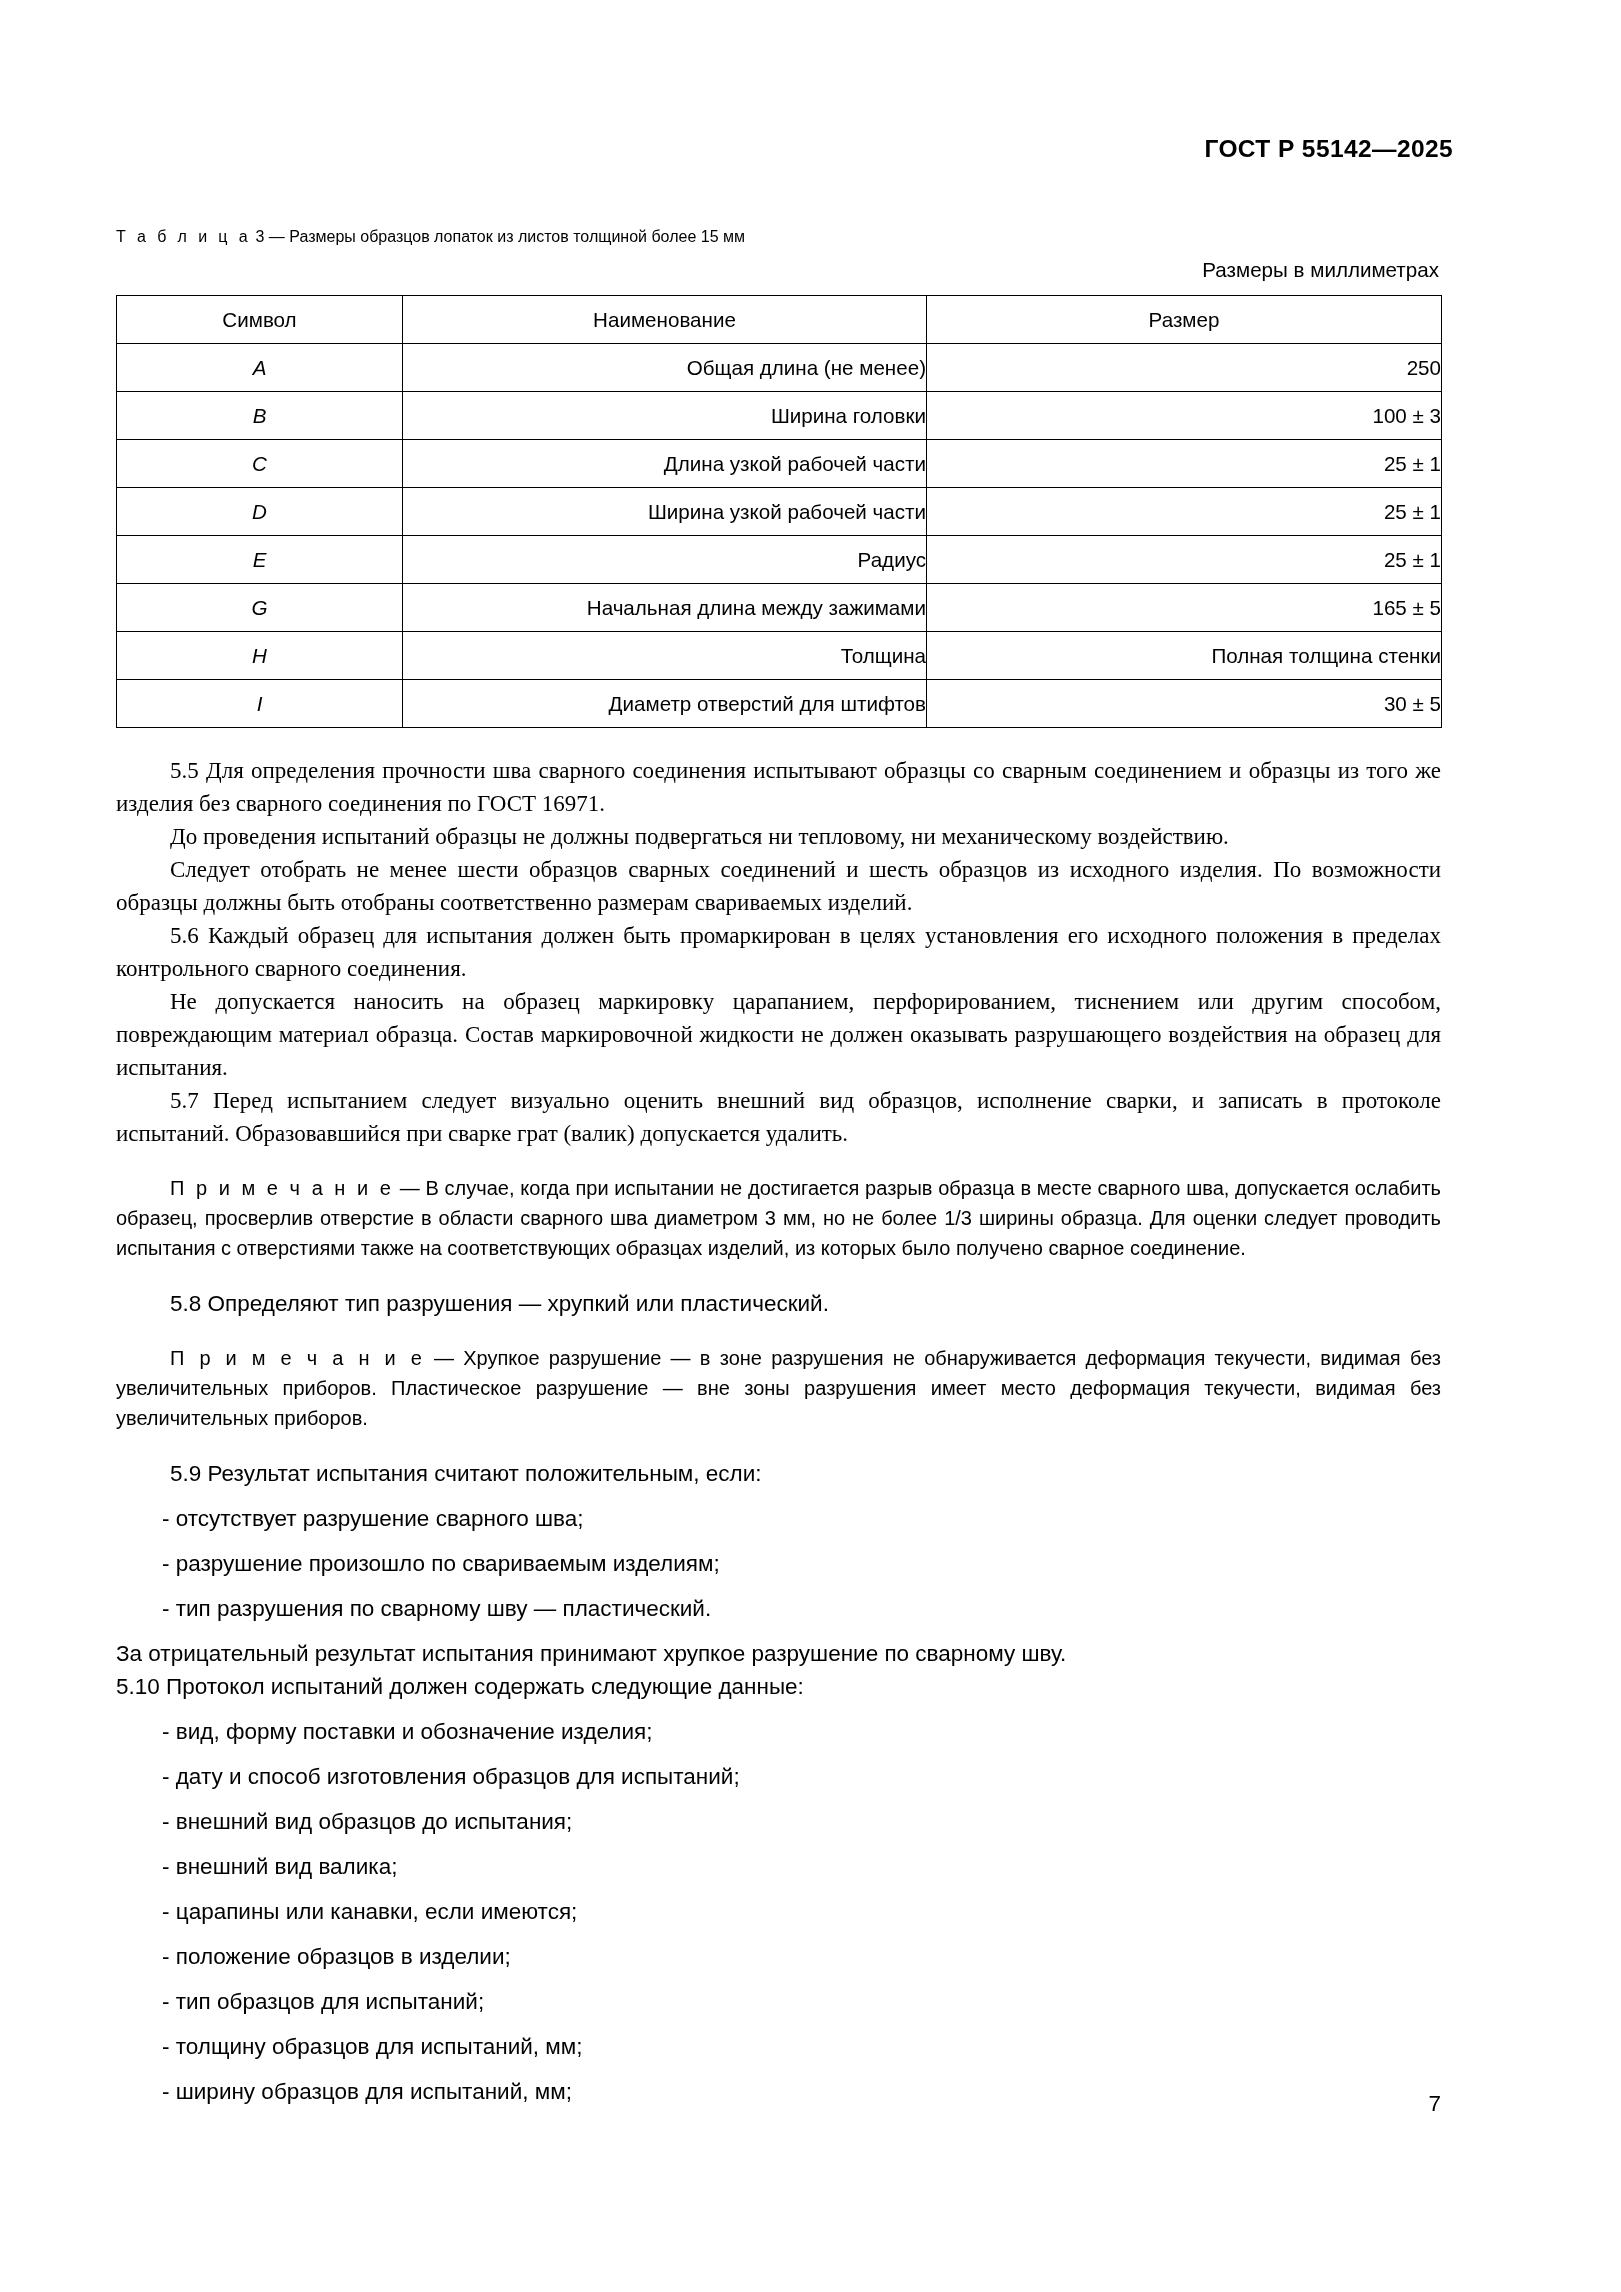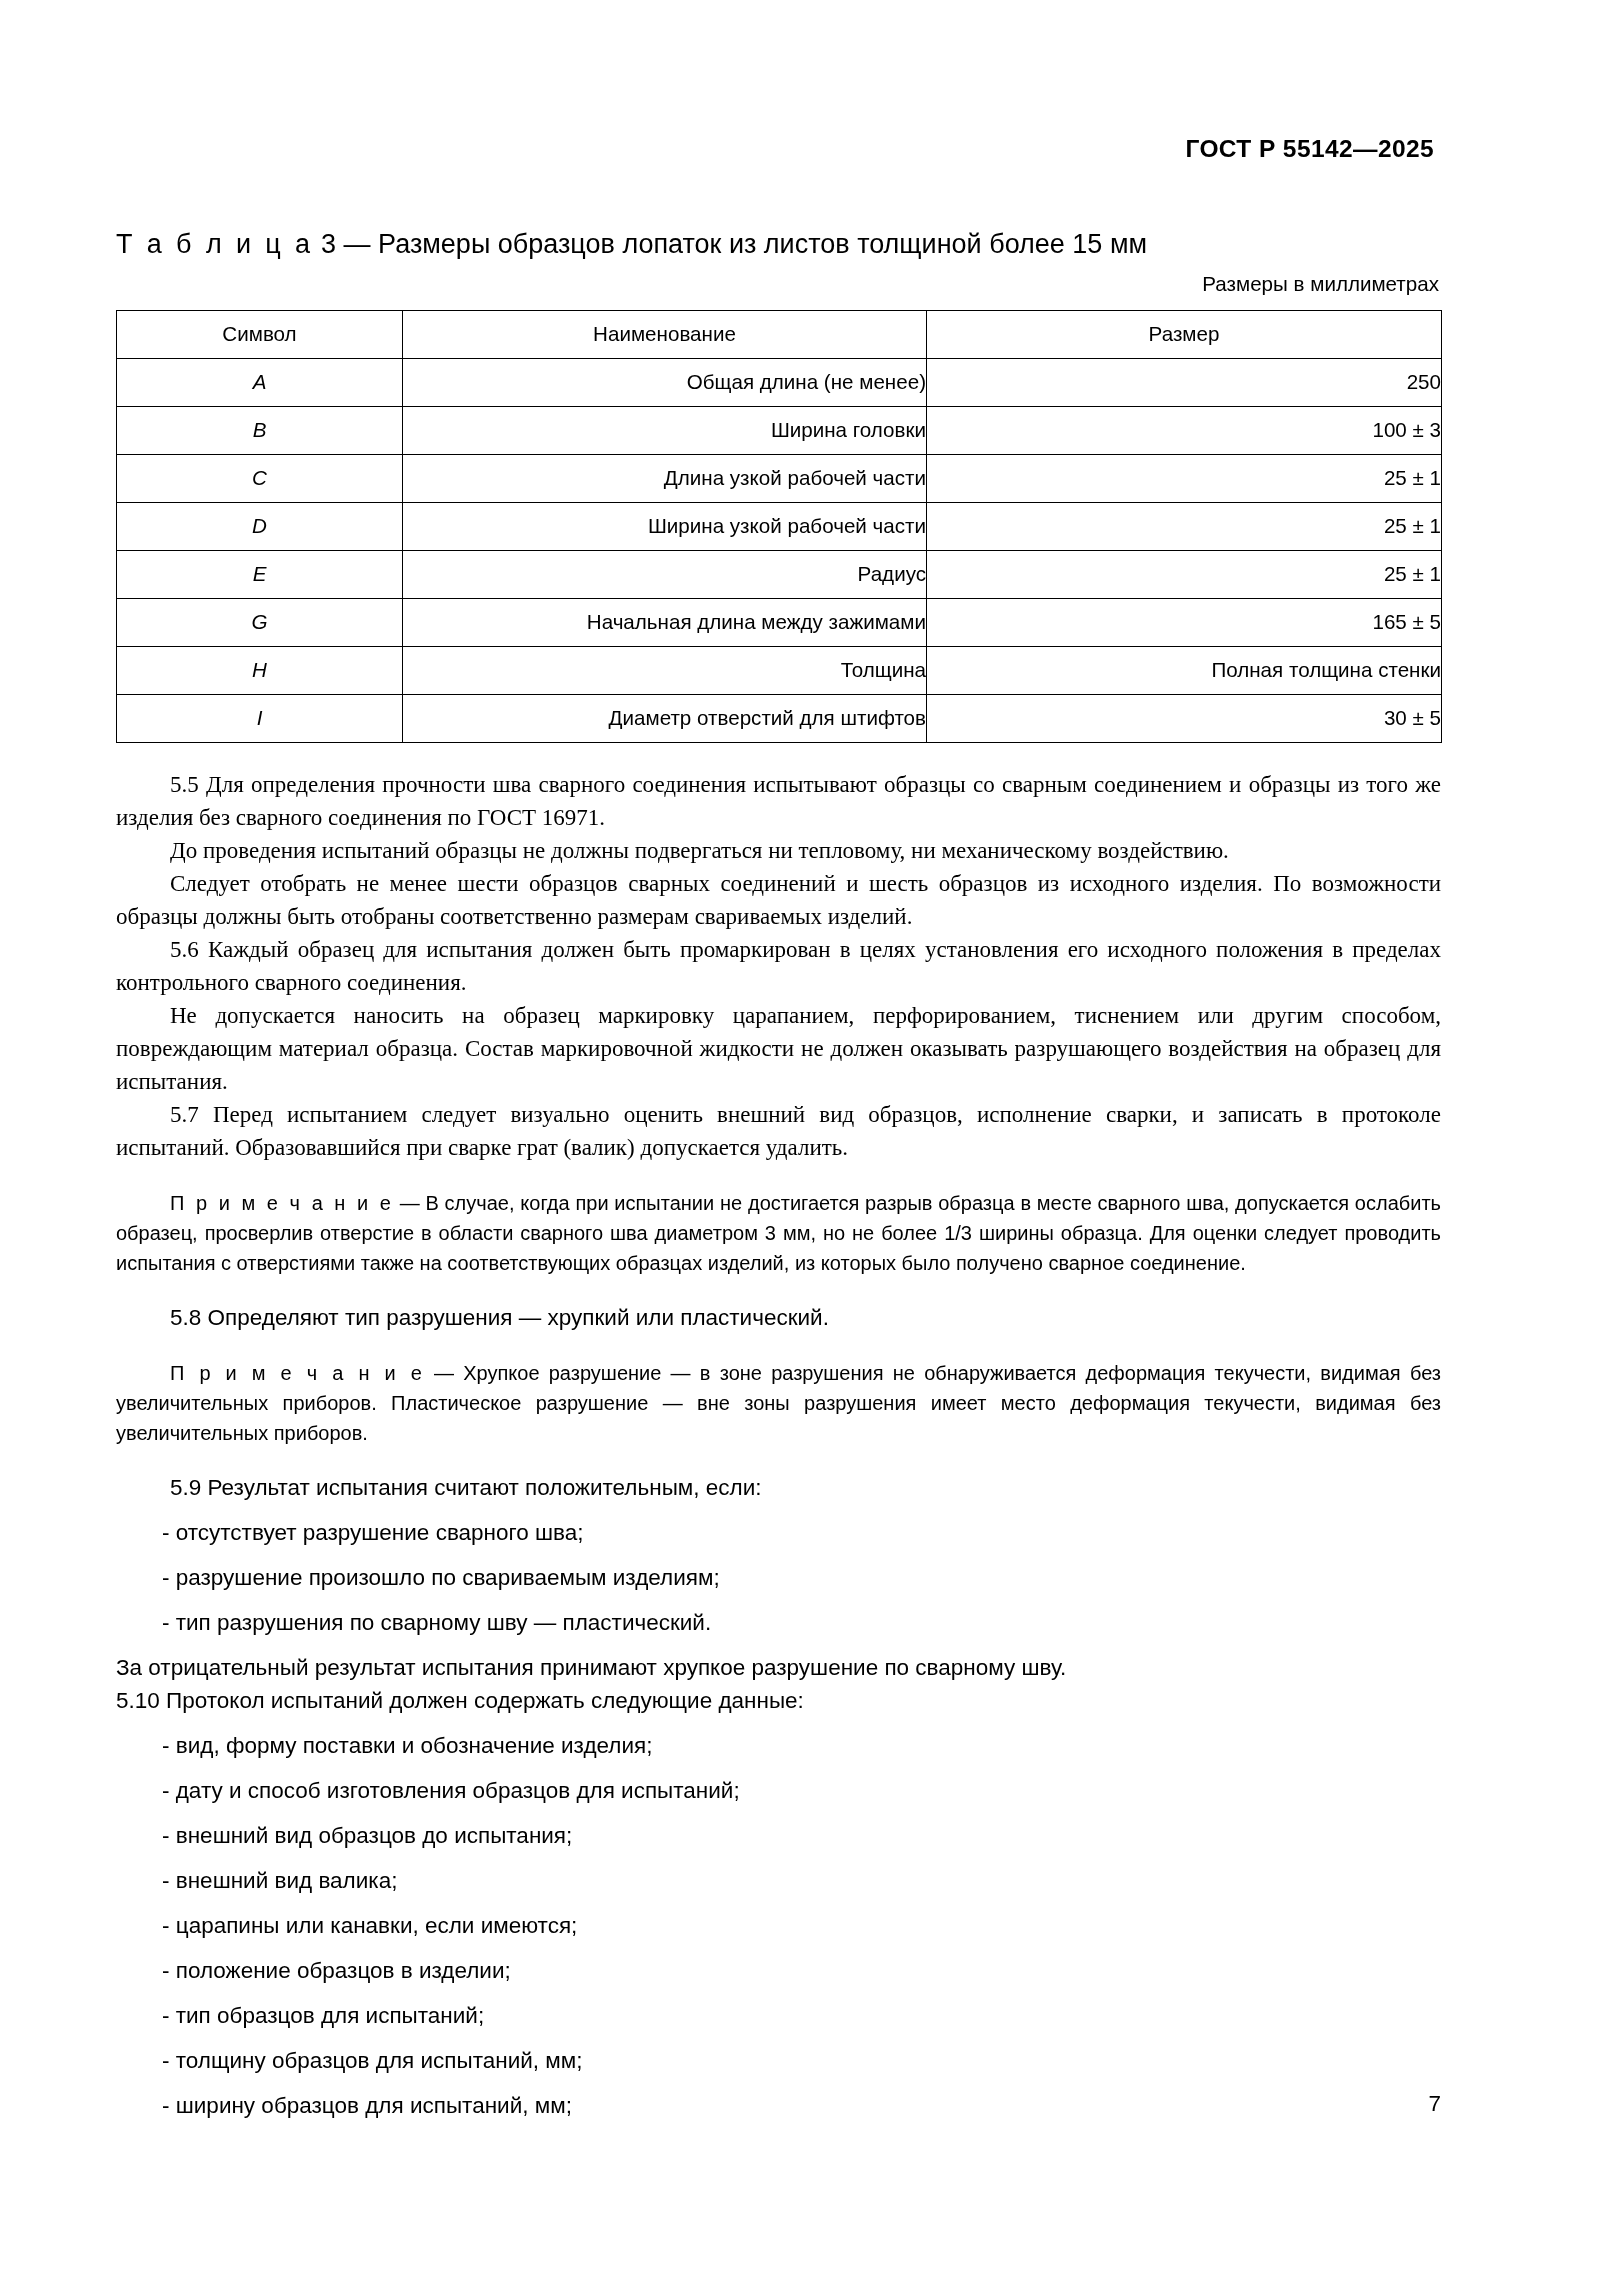--- a/index.html
+++ b/index.html
@@ -15,37 +15,37 @@
     font-family: "Liberation Sans", "DejaVu Sans", sans-serif;
     color: #000000;
     overflow: hidden;
     box-sizing: border-box;
   }
 
   
   .doc-header {
     position: absolute;
     top: 135px;
-    right: 187px;
+    right: 168px;
     font-size: 24.5px;
     font-weight: bold;
     letter-spacing: 0.4px;
     white-space: nowrap;
   }
 
   
   .content {
     position: absolute;
     left: 116px;
     top: 227px;
     width: 1325px;
   }
 
   .table-caption {
-    font-size: 27px;
+    font-size: 16px;
     line-height: 1.3;
     margin: 0 0 9.8px 0;
     white-space: nowrap;
   }
   .table-caption .sp {
     letter-spacing: 3.4px;
   }
 
   .units-line {
     font-size: 20.6px;

